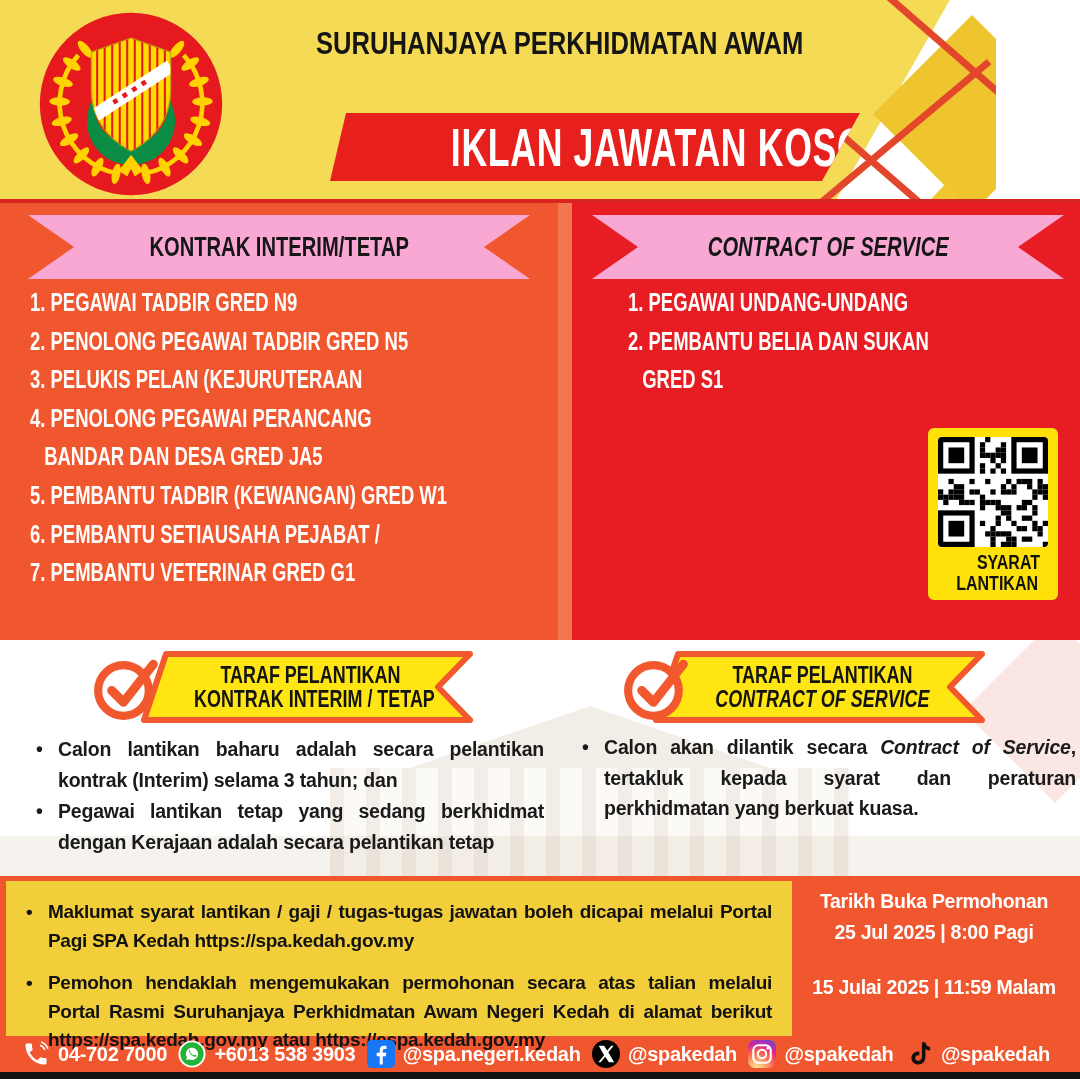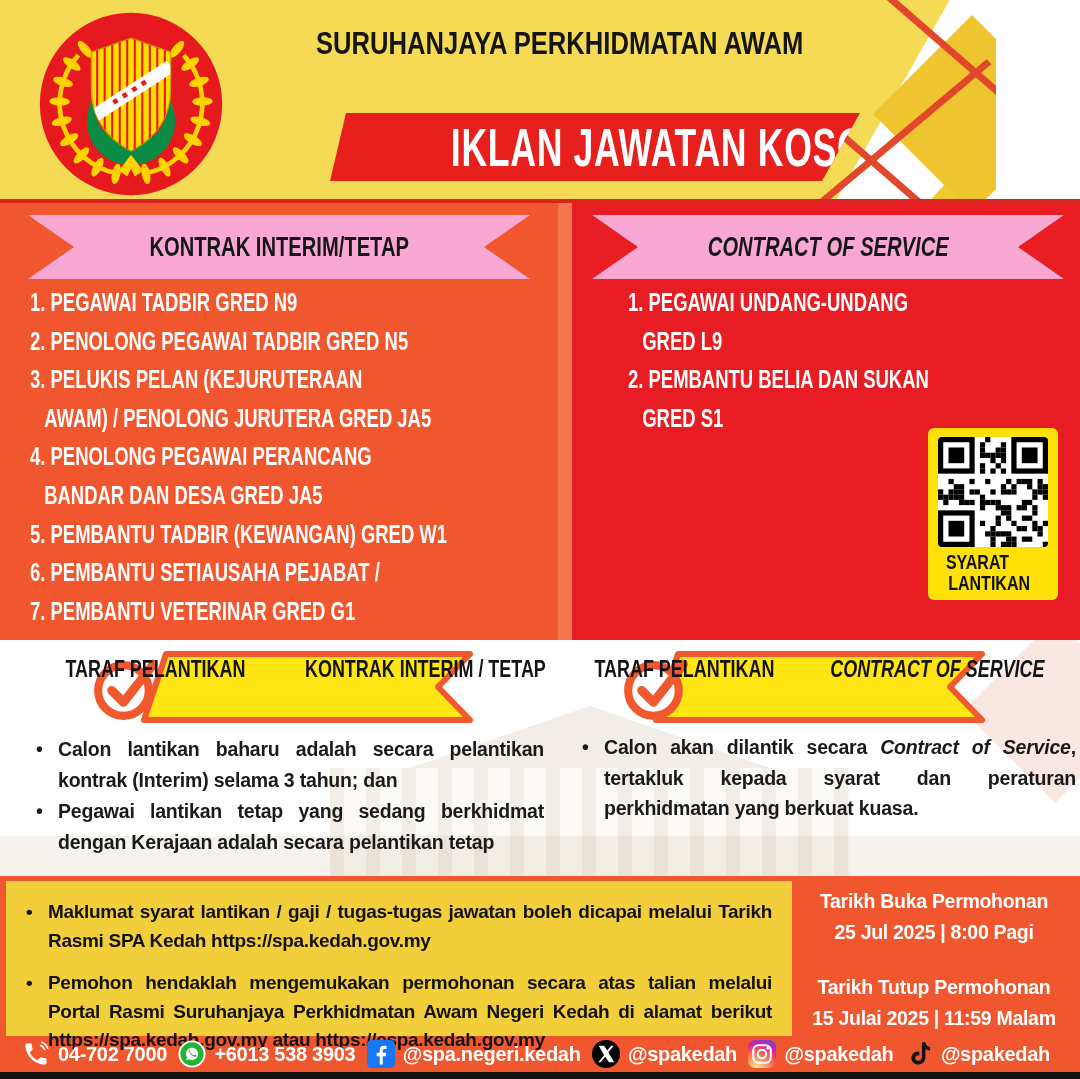--- a/index.html
+++ b/index.html
@@ -47,38 +47,38 @@
   .jl-right{left:56px;width:440px;}
   .job{counter-increment:job;}
   .jl{line-height:35.6px;white-space:nowrap;}
   .jl span{display:inline-block;transform:scaleX(.71);transform-origin:0 50%;
            font-weight:bold;font-size:26px;}
   .first span::before{content:counter(job) ". ";}
   .cont span{padding-left:20px;}
 
   
   .qrbox{position:absolute;right:22px;bottom:40px;width:130px;height:172px;background:#FFE10A;border-radius:6px;
-         padding:9px 10px 6px 10px;text-align:left;}
+         padding:9px 10px 6px 10px;text-align:right;}
   .qrbox svg{display:block;width:110px;height:110px;background:#fff;border-radius:4px;}
   .qrcap{margin-top:5px;color:#111;font-weight:bold;line-height:21px;}
   .qrcap div{font-size:20px;white-space:nowrap;}
   .qrcap .cx2{display:inline-block;transform:scaleX(.8);transform-origin:50% 50%;}
 
   
   .mid{position:absolute;left:0;top:640px;width:1080px;height:236px;background:#fff;overflow:hidden;}
   .bld{position:absolute;left:330px;top:66px;width:520px;height:170px;opacity:.14;pointer-events:none;}
   .bld .roof{position:absolute;left:80px;top:0;width:0;height:0;
              border-left:180px solid transparent;border-right:180px solid transparent;border-bottom:62px solid #a8835c;}
   .bld .bodyb{position:absolute;left:0;top:62px;width:520px;height:108px;
               background:repeating-linear-gradient(90deg,#a8835c 0 14px,#eadfc9 14px 36px);}
   .groundstrip{position:absolute;left:0;top:196px;width:100%;height:40px;background:#cbb69d;opacity:.18;}
   .pinkw{position:absolute;right:-40px;top:6px;width:130px;height:130px;background:#F3C8C2;opacity:.45;transform:rotate(45deg);}
   .checkmark{position:absolute;width:76px;height:76px;}
   .taraf-ribbon{position:absolute;width:340px;height:74px;}
-  .taraf-text{position:absolute;height:60px;display:flex;flex-direction:row;justify-content:center;
+  .taraf-text{position:absolute;height:60px;display:flex;flex-direction:column;justify-content:center;
               text-align:center;color:#141414;font-weight:bold;}
   .taraf-text div{line-height:24px;font-size:23px;white-space:nowrap;}
   .taraf-text .cx3{display:inline-block;transform:scaleX(.78);transform-origin:50% 50%;}
   .it{font-style:italic;}
   .bullets{position:absolute;font-weight:bold;font-size:19.5px;letter-spacing:-0.2px;
            line-height:30.6px;color:#1A1A1A;text-align:justify;}
   .bl-left{left:30px;top:94px;width:514px;}
   .bl-right{left:576px;top:92px;width:500px;}
   .b{position:relative;padding-left:28px;margin-bottom:1px;}
   .b::before{content:"\2022";position:absolute;left:6px;top:0;}
@@ -188,21 +188,20 @@
       </div>
       <div class="joblist jl-left">
         <div class="job">
           <div class="jl first"><span>PEGAWAI TADBIR GRED N9</span></div>
         </div>
         <div class="job">
           <div class="jl first"><span>PENOLONG PEGAWAI TADBIR GRED N5</span></div>
         </div>
         <div class="job">
           <div class="jl first"><span>PELUKIS PELAN (KEJURUTERAAN</span></div>
-          <div class="jl cont"><span>AWAM) / PENOLONG JURUTERA GRED JA5</span></div>
         </div>
         <div class="job">
           <div class="jl first"><span>PENOLONG PEGAWAI PERANCANG</span></div>
           <div class="jl cont"><span>BANDAR DAN DESA GRED JA5</span></div>
         </div>
         <div class="job">
           <div class="jl first"><span>PEMBANTU TADBIR (KEWANGAN) GRED W1</span></div>
         </div>
         <div class="job">
           <div class="jl first"><span>PEMBANTU SETIAUSAHA PEJABAT /</span></div>
@@ -215,21 +214,20 @@
 
     <div class="panel-gap"></div>
 
     <section class="panel-right">
       <div class="ribbon-flat rb-right">
         <span>CONTRACT OF SERVICE</span>
       </div>
       <div class="joblist jl-right">
         <div class="job">
           <div class="jl first"><span>PEGAWAI UNDANG-UNDANG</span></div>
-          <div class="jl cont"><span>GRED L9</span></div>
         </div>
         <div class="job">
           <div class="jl first"><span>PEMBANTU BELIA DAN SUKAN</span></div>
           <div class="jl cont"><span>GRED S1</span></div>
         </div>
       </div>
 
       <div class="qrbox">
         <svg id="qr" viewBox="0 0 105 105">
             <rect x="0" y="0" width="105" height="105" fill="#fff"></rect>
@@ -390,31 +388,30 @@
       <div><span class="cx3">TARAF PELANTIKAN</span></div>
       <div><span class="cx3 it">CONTRACT OF SERVICE</span></div>
     </div>
     <div class="bullets bl-right">
       <div class="b"><span>Calon akan dilantik secara </span><span class="it">Contract of Service</span><span>, tertakluk kepada syarat dan peraturan perkhidmatan yang berkuat kuasa.</span></div>
     </div>
   </section>
 
   <section class="bottom">
     <div class="infobox">
-      <div class="b"><span>Maklumat syarat lantikan / gaji / tugas-tugas jawatan boleh dicapai melalui Tarikh Rasmi SPA Kedah https://spa.kedah.gov.my</span></div>
+      <div class="b"><span>Maklumat syarat lantikan / gaji / tugas-tugas jawatan boleh dicapai melalui Portal Pagi SPA Kedah https://spa.kedah.gov.my</span></div>
       <div class="b"><span>Pemohon hendaklah mengemukakan permohonan secara atas talian melalui Portal Rasmi Suruhanjaya Perkhidmatan Awam Negeri Kedah di alamat berikut https://spa.kedah.gov.my atau https://espa.kedah.gov.my</span></div>
     </div>
 
     <div class="dates">
       <div class="dblock">
         <div>Tarikh Buka Permohonan</div>
         <div>25 Jul 2025 | 8:00 Pagi</div>
       </div>
       <div class="dblock">
-        <div>Tarikh Tutup Permohonan</div>
         <div>15 Julai 2025 | 11:59 Malam</div>
       </div>
     </div>
 
     <div class="contactbar">
       <div class="citem">
         <svg class="cic" viewBox="0 0 24 24">
           <path fill="#fff" d="M6.62 10.79c1.44 2.83 3.76 5.14 6.59 6.59l2.2-2.21c.27-.27.67-.36 1.02-.24 1.12.37 2.33.57 3.57.57.55 0 1 .45 1 1V20c0 .55-.45 1-1 1-9.39 0-17-7.61-17-17 0-.55.45-1 1-1h3.5c.55 0 1 .45 1 1 0 1.25.2 2.45.57 3.57.11.35.03.74-.25 1.02l-2.2 2.2z"></path>
           <path fill="none" stroke="#fff" stroke-width="1.4" d="M15.5 4.5a6 6 0 0 1 4 4 M16.5 1.8a9.5 9.5 0 0 1 5.7 5.7"></path>
         </svg>

